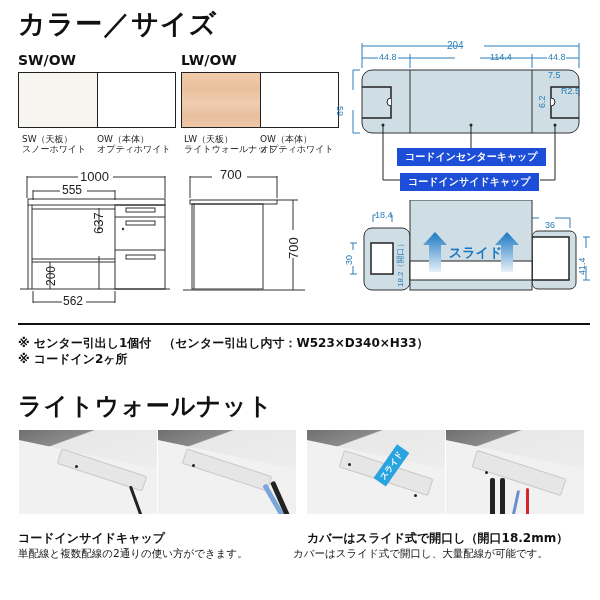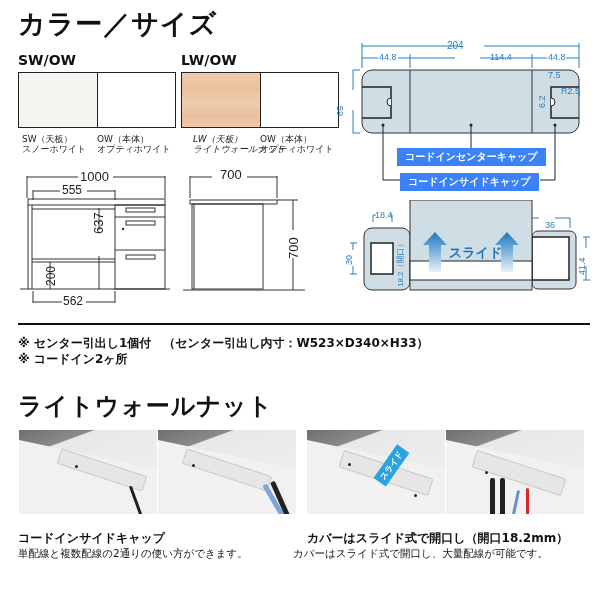--- a/index.html
+++ b/index.html
@@ -10,21 +10,21 @@
   .title { left: 18px; top: 6px; font-size: 27px; font-weight: bold; letter-spacing: 1px; color: #111; }
   .group-label { font-size: 14px; font-weight: bold; color: #111; }
   .swatch-pair { display: flex; border: 1px solid #222; height: 56px; }
   .swatch { width: 78px; height: 100%; }
   .swatch + .swatch { border-left: 1px solid #222; }
   .swatch-cap { font-size: 9px; line-height: 10px; color: #222; white-space: nowrap; }
 
   .dim-text { font-size: 12px; color: #222; font-family: "Liberation Sans", sans-serif; }
   .dim-blue { font-size: 9px; color: #2a7fb8; font-family: "Liberation Sans", sans-serif; }
 
-  .cap-label { background: #3b82f6; color: #fff; font-size: 10px; font-weight: bold; padding: 2px 8px; white-space: nowrap; }
+  .cap-label { background: #1d4ed8; color: #fff; font-size: 10px; font-weight: bold; padding: 2px 8px; white-space: nowrap; }
 
   .divider { left: 18px; top: 323px; width: 572px; height: 2px; background: #111; }
   .note { font-size: 12px; font-weight: bold; color: #111; white-space: nowrap; }
 
   .headline { left: 18px; top: 390px; font-size: 24px; font-weight: bold; letter-spacing: 1px; color: #111; white-space: nowrap; }
   .headline-desc { left: 266px; top: 390px; font-size: 11px; line-height: 14px; color: #111; white-space: nowrap; }
 
   .photo { top: 430px; width: 138px; height: 84px; overflow: hidden; background: linear-gradient(160deg, #6f6f6f 0%, #8a8a8a 20%, #e8e8e8 21%, #f2f2f2 100%); }
   .photo-desk { position: absolute; left: 0; top: 10px; width: 160px; height: 100px; background: #f1f1f1; transform: skewY(12deg); transform-origin: left top; }
   .cap-plate { position: absolute; background: #e6e6e6; border: 1px solid #c9c9c9; border-radius: 2px; transform: rotate(18deg); }
@@ -51,21 +51,21 @@
 <div class="abs swatch-cap" style="left:97px; top:134px;">
   <div>OW（本体）</div>
   <div>オプティホワイト</div>
 </div>
 
 <div class="abs group-label" style="left:181px; top:52px;">LW/OW</div>
 <div class="abs swatch-pair" style="left:181px; top:72px;">
   <div class="swatch" style="background:linear-gradient(180deg,#f1cbab 0%,#e9c09c 30%,#f0cdaf 55%,#e8bf9e 80%,#efc8a8 100%);"></div>
   <div class="swatch" style="background:#ffffff;"></div>
 </div>
-<div class="abs swatch-cap" style="left:193px; top:134px;font-style:italic;">
+<div class="abs swatch-cap" style="left:184px; top:134px;">
   <div>LW（天板）</div>
   <div>ライトウォールナット</div>
 </div>
 <div class="abs swatch-cap" style="left:260px; top:134px;">
   <div>OW（本体）</div>
   <div>オプティホワイト</div>
 </div>
 
 <svg class="abs" style="left:0; top:160px;" width="180" height="150">
   <g stroke="#333" stroke-width="1" fill="none">

